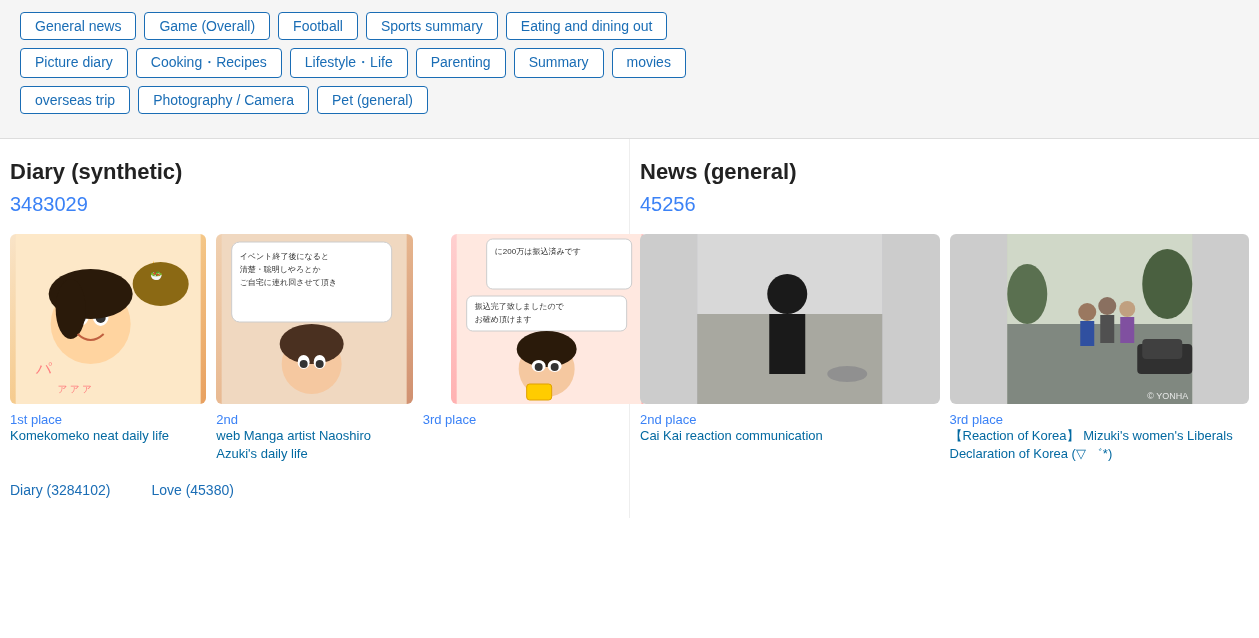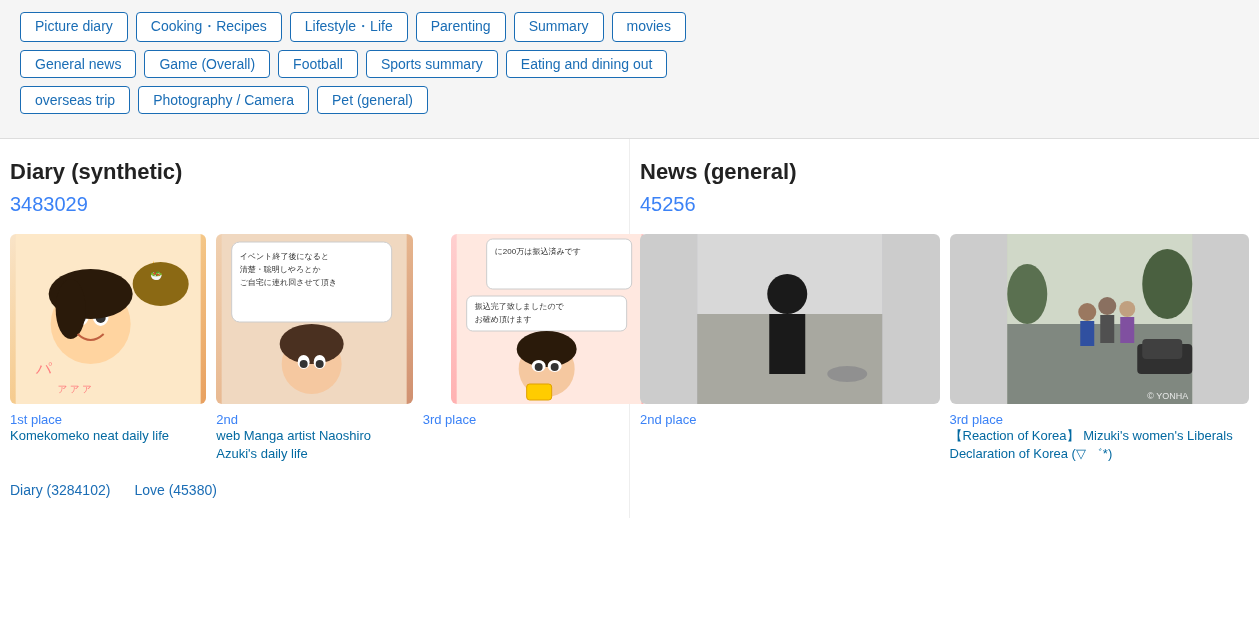--- a/index.html
+++ b/index.html
@@ -95,21 +95,21 @@
 
     .item-title {
       font-size: 13px;
       color: #0369a1;
       font-weight: 500;
       line-height: 1.4;
     }
 
     .footer-links {
       display: flex;
-      gap: 24px;
+      gap: 41px;
       margin-top: 19px;
     }
 
     .footer-link {
       color: #1a6db5;
       font-size: 14px;
       cursor: pointer;
       text-decoration: none;
     }
 
@@ -122,36 +122,36 @@
     }
     .img-manga3 {
       background: linear-gradient(135deg, #ffd0d0 0%, #ffb0b0 50%, #ff9090 100%);
       margin-left: 28px;
     }
   </style>
 </head>
 <body>
 
 <div class="tags-section">
+  <div class="tags-row">
+    <span class="tag">General news</span>
+    <span class="tag">Game (Overall)</span>
+    <span class="tag">Football</span>
+    <span class="tag">Sports summary</span>
+    <span class="tag">Eating and dining out</span>
+  </div>
   <div class="tags-row">
     <span class="tag">Picture diary</span>
     <span class="tag">Cooking・Recipes</span>
     <span class="tag">Lifestyle・Life</span>
     <span class="tag">Parenting</span>
     <span class="tag">Summary</span>
     <span class="tag">movies</span>
   </div>
   <div class="tags-row">
-    <span class="tag">General news</span>
-    <span class="tag">Game (Overall)</span>
-    <span class="tag">Football</span>
-    <span class="tag">Sports summary</span>
-    <span class="tag">Eating and dining out</span>
-  </div>
-  <div class="tags-row">
     <span class="tag">overseas trip</span>
     <span class="tag">Photography / Camera</span>
     <span class="tag">Pet (general)</span>
   </div>
 </div>
 
 <div class="main-content">
 
   <div class="column">
     <div class="column-title">Diary (synthetic)</div>
@@ -261,20 +261,21 @@
             <rect x="0" y="80" width="185" height="90" fill="#a8a8a0"></rect>
             <rect x="0" y="0" width="185" height="80" fill="#d8d8d8"></rect>
 
             <circle cx="90" cy="60" r="20" fill="#1a1a1a"></circle>
             <rect x="72" y="80" width="36" height="60" fill="#1a1a1a"></rect>
 
             <ellipse cx="150" cy="140" rx="20" ry="8" fill="#909090"></ellipse>
           </svg>
         </div>
         <div class="item-rank">2nd place</div>
+        <div class="item-title">Cai Kai reaction communication</div>
       </div>
 
       <div class="item">
         <div class="item-image">
           <svg viewBox="0 0 185 170" xmlns="http://www.w3.org/2000/svg">
             <rect width="185" height="170" fill="#c8d0c0"></rect>
 
             <rect x="0" y="90" width="185" height="80" fill="#808880"></rect>
             <rect x="0" y="0" width="185" height="90" fill="#d0d8c8"></rect>
 

